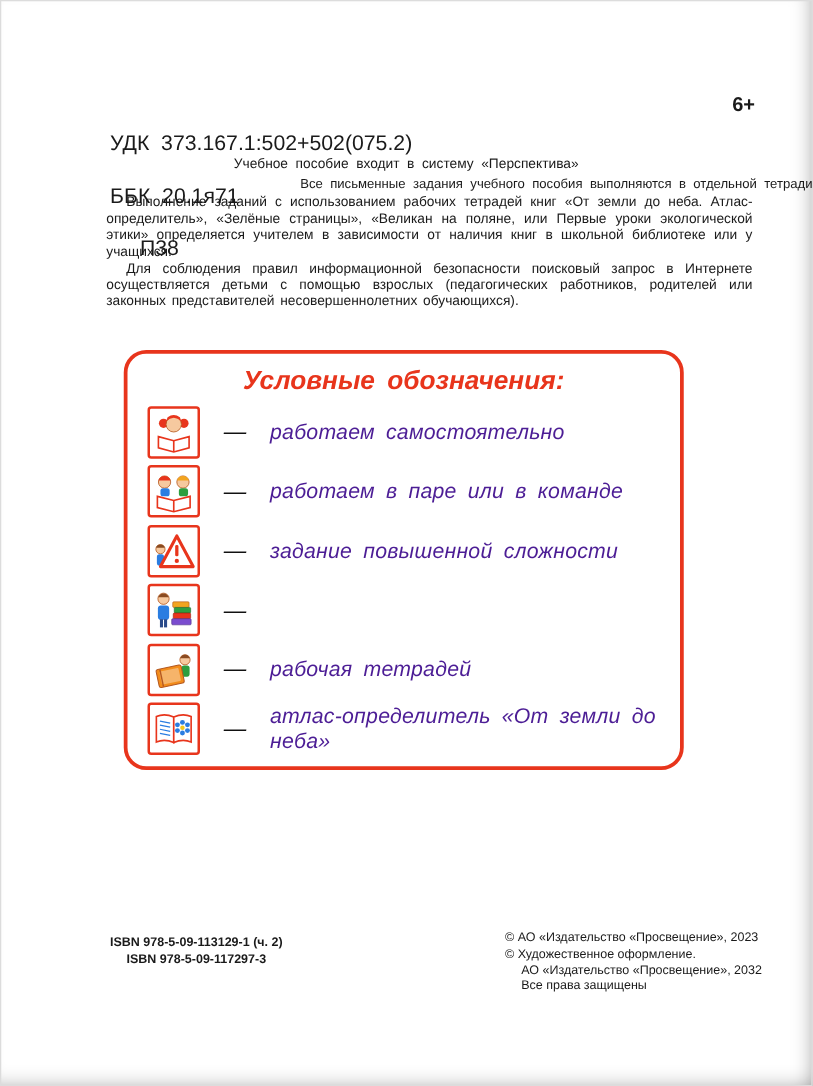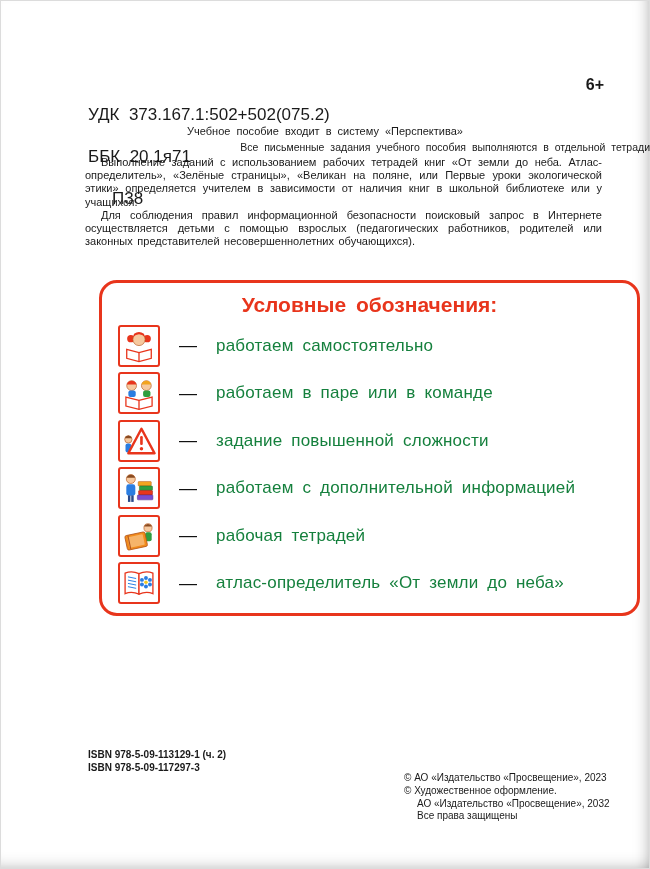--- a/index.html
+++ b/index.html
@@ -19,34 +19,34 @@
 
   .heading{ position:absolute; top:125px; left:0; right:0; text-align:center;
             font-size:11px; font-weight:normal; word-spacing:3px; }
   .note{ position:absolute; top:141px; left:16px; right:0; text-align:right;
          font-size:10.5px; word-spacing:3px; }
 
   .paras{ position:absolute; top:156px; left:85px; right:48px;
           font-size:11px; line-height:13.2px; text-align:justify; word-spacing:1.5px; }
   .paras p{ margin:0; text-indent:16px; }
 
-  .legend{ position:absolute; left:99px; top:280px; width:541px; height:336px;
-           border:3px solid var(--red); border-radius:18px; box-sizing:border-box; background:#fff; }
+  .legend{ position:absolute; left:99px; top:280px; width:448px; height:336px;
+           border:3px solid var(--red); border-radius:18px; box-sizing:border-box; background:#fff;font-style:italic; }
   .legend-title{ margin-top:10px; text-align:center; color:var(--red);
                  font-size:21px; font-weight:bold; word-spacing:4px; }
   .rows{ padding:5px 16px 0 16px; }
   .row{ display:flex; align-items:center; height:47.5px; }
   .iconbox{ width:42px; height:42px; border:2px solid var(--red); border-radius:3px;
             background:#fff; flex:0 0 auto; display:flex; align-items:center; justify-content:center; box-sizing:border-box; }
   .iconbox svg{ width:36px; height:36px; display:block; }
   .dash{ width:56px; text-align:center; font-size:18px; flex:0 0 auto; color:#111; }
-  .label{ font-size:17px; word-spacing:4px; letter-spacing:.2px; color:#15803d; }
+  .label{ font-size:17px; word-spacing:4px; letter-spacing:.2px; color:#4c1d95; }
 
-  .isbn{ position:absolute; left:88px; top:748px; font-size:10px; font-weight:bold; line-height:13px; }
-  .copy{ position:absolute; left:404px; top:745px; font-size:10px; line-height:12.8px;margin-top:27px; }
+  .isbn{ position:absolute; left:88px; top:748px; font-size:10px; font-weight:bold; line-height:13px;text-align:center; }
+  .copy{ position:absolute; left:404px; top:745px; font-size:10px; line-height:12.8px; }
   .copy .indent{ padding-left:13px; }
 </style>
 </head>
 <body>
 
 <div class="page">
 
   <div class="meta">
     <div>УДК  373.167.1:502+502(075.2)</div>
     <div>ББК  20.1я71</div>
@@ -122,21 +122,20 @@
             <rect x="6.5" y="17.5" width="11" height="14" rx="3" fill="#2a7de1"></rect>
             <rect x="8.5" y="31" width="3" height="8" fill="#2a4a8a"></rect>
             <rect x="12.5" y="31" width="3" height="8" fill="#2a4a8a"></rect>
             <rect x="21" y="14" width="16" height="5.5" rx="1" fill="#f2a41f" stroke="#b5581f" stroke-width="0.6"></rect>
             <rect x="22.5" y="19.5" width="16" height="5.5" rx="1" fill="#2e9e3f" stroke="#1c6b2a" stroke-width="0.6"></rect>
             <rect x="21.5" y="25" width="17" height="5.5" rx="1" fill="#e8351c" stroke="#9c1f0e" stroke-width="0.6"></rect>
             <rect x="20" y="30.5" width="19" height="6" rx="1" fill="#7a4ccf" stroke="#4e2f86" stroke-width="0.6"></rect>
           </svg>
         </span>
         <span class="dash">—</span>
-        <span class="label">работаем  с  дополнительной  информацией</span>
       </div>
 
       <div class="row">
         <span class="iconbox">
           <svg viewBox="0 0 44 44">
             <circle cx="33" cy="12" r="5" fill="#f6c99f" stroke="#b5581f" stroke-width="0.8"></circle>
             <path d="M28.3 10.5 a5 5 0 0 1 9.4 0 z" fill="#8a4b21"></path>
             <rect x="29.5" y="17.5" width="8" height="11" rx="2.5" fill="#2e9e3f"></rect>
             <g transform="rotate(-12 19 28)">
               <rect x="6" y="19" width="25" height="18" rx="2" fill="#f28c1b" stroke="#b5581f" stroke-width="1"></rect>

